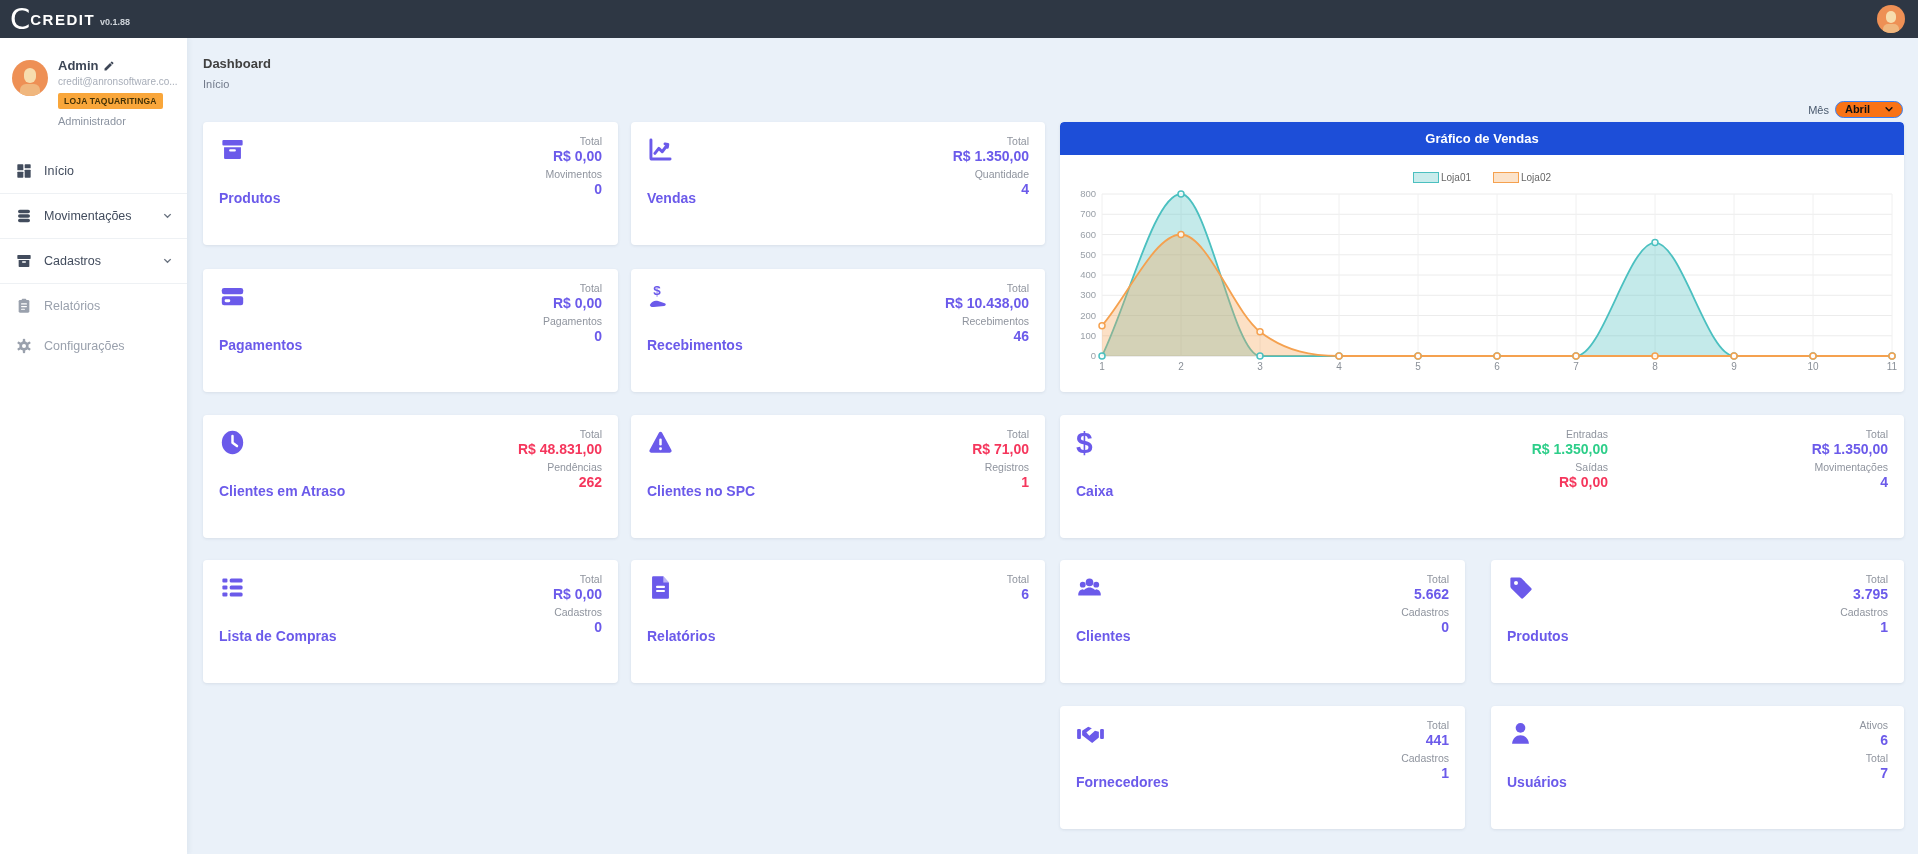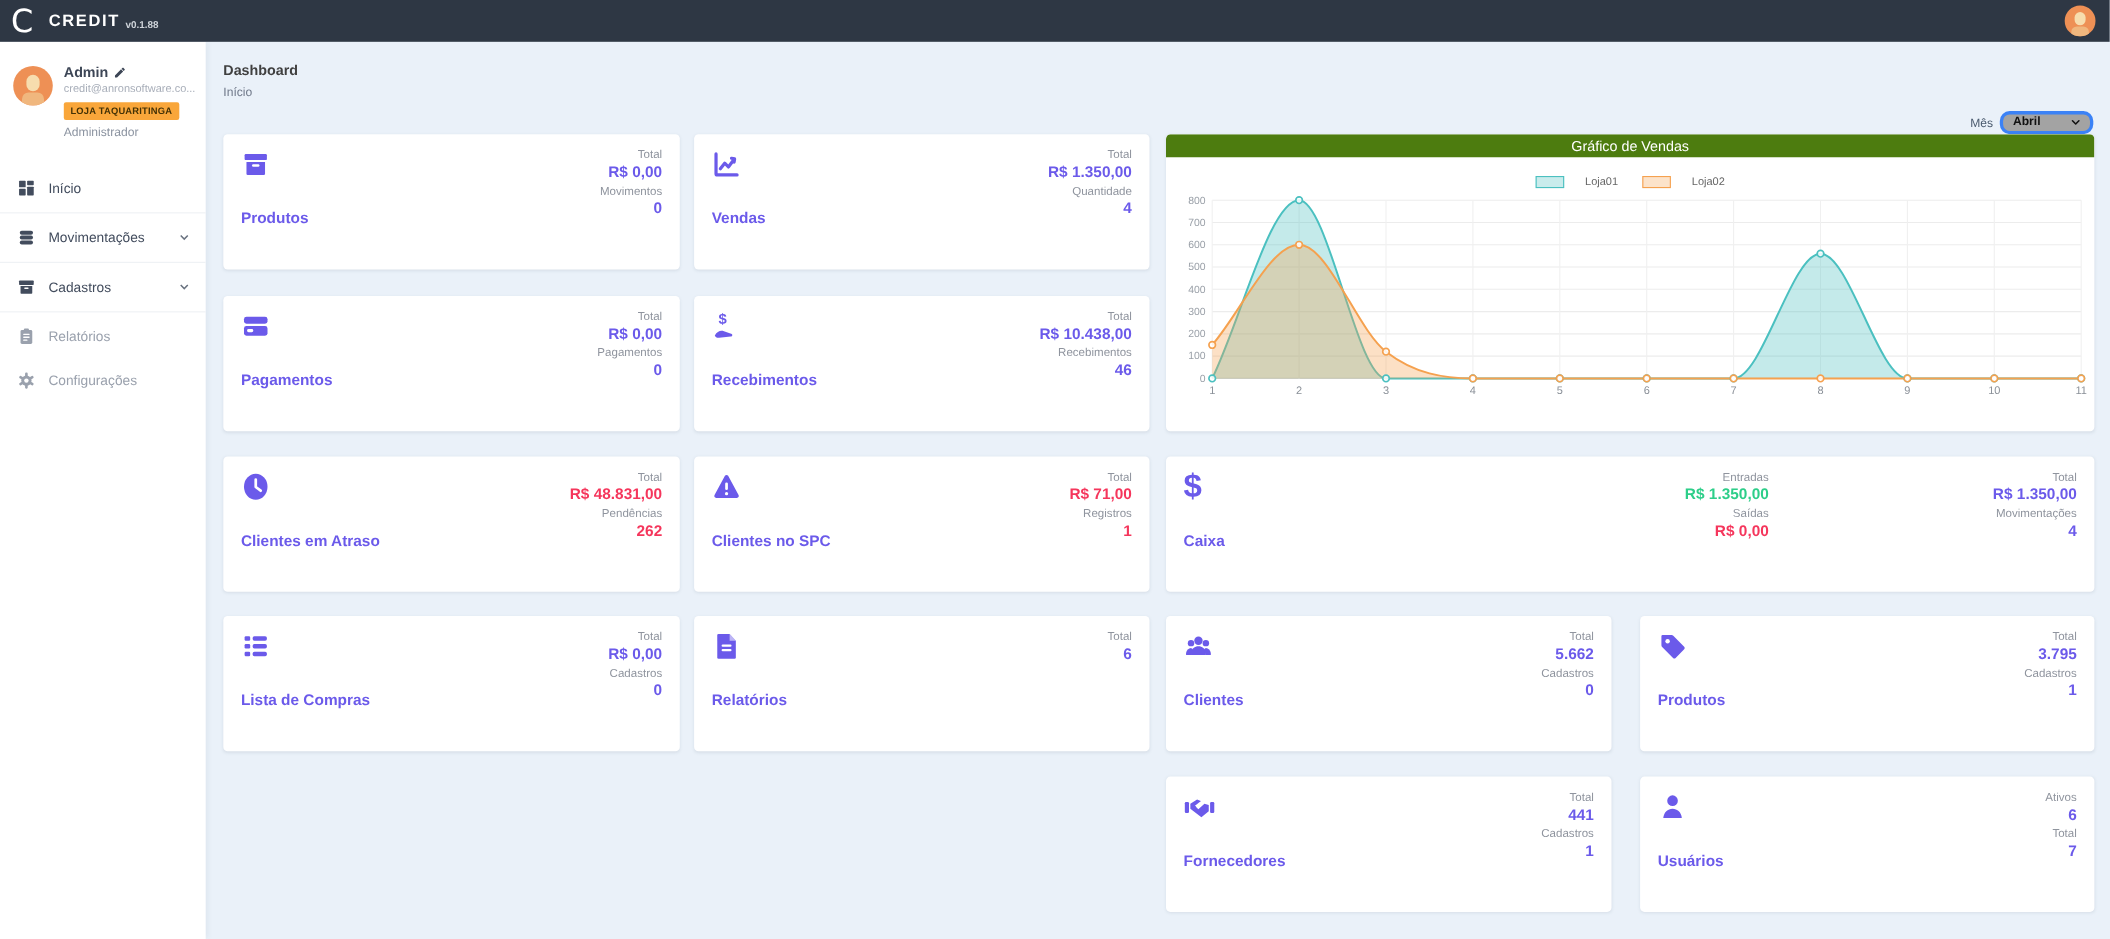--- a/index.html
+++ b/index.html
@@ -6,21 +6,21 @@
     --purple:#6b5aea; --red:#f5365c; --green:#2dce89;
     --dark:#2e3744; --muted:#8f96a1; --sidebar-dark:#42506a;
   }
   *{margin:0;padding:0;box-sizing:border-box;}
   html,body{width:1918px;height:854px;overflow:hidden;}
   body{font-family:"Liberation Sans",sans-serif;background:#eaf1f9;position:relative;}
 
   
   .topbar{position:absolute;left:0;top:0;width:1918px;height:38px;background:#2e3744;display:flex;align-items:center;z-index:30;}
   .logo-c{color:#fff;font-size:29px;font-weight:400;margin-left:10px;font-family:"DejaVu Sans",sans-serif;line-height:1;}
-  .brand{color:#fff;font-size:15px;font-weight:700;letter-spacing:1.5px;margin-left:14px;}
+  .brand{color:#fff;font-size:15px;font-weight:700;letter-spacing:1.5px;}
   .version{color:#cfd4da;font-size:9px;font-weight:700;margin-left:5px;margin-top:6px;}
   .topbar-avatar{position:absolute;right:13px;top:5px;width:28px;height:28px;border-radius:50%;background:#ee9055;overflow:hidden;cursor:pointer;}
   .topbar-avatar .head{position:absolute;left:9px;top:6px;width:10px;height:12px;border-radius:5px;background:#f7ddae;}
   .topbar-avatar .body{position:absolute;left:6px;top:19px;width:16px;height:10px;border-radius:5px 5px 0 0;background:#f0b77e;}
 
   
   .sidebar{position:absolute;left:0;top:38px;width:187px;height:816px;background:#fff;box-shadow:2px 0 5px rgba(40,60,90,.06);z-index:20;}
   .profile{padding:20px 14px 10px 14px;position:relative;}
   .profile-avatar{position:absolute;left:12px;top:22px;width:36px;height:36px;border-radius:50%;background:#ee9055;overflow:hidden;}
   .profile-avatar .head{position:absolute;left:12px;top:8px;width:12px;height:15px;border-radius:6px;background:#f7ddae;}
@@ -36,21 +36,21 @@
   .menu-item svg{flex:0 0 auto;}
   .menu-item .chev{position:absolute;right:14px;top:14px;}
   .menu-divider{height:1px;background:#eef1f4;margin:2px 0;}
 
   
   .main-header{position:absolute;left:203px;top:56px;}
   .main-title{font-size:13px;font-weight:700;color:#404040;}
   .main-sub{font-size:11px;color:#70798a;margin-top:7px;}
   .month-filter{position:absolute;right:15px;top:101px;display:flex;align-items:center;gap:6px;}
   .month-label{font-size:11px;color:#4a5a6e;}
-  .month-select{display:flex;align-items:center;gap:27px;border:3px solid #3b82f6;background:#a3a3a3;border-radius:9px;padding:1px 8px 2px 9px;font-size:11px;font-weight:700;color:#111;cursor:pointer;min-width:62px;}
+  .month-select{display:flex;align-items:center;gap:14px;border:1px solid #3b82f6;background:#f97316;border-radius:9px;padding:1px 8px 2px 9px;font-size:11px;font-weight:700;color:#111;cursor:pointer;min-width:62px;}
 
   .content{position:absolute;left:203px;top:122px;width:1701px;height:732px;}
   .card{position:absolute;background:#fff;border-radius:4px;box-shadow:0 1px 3px rgba(50,65,90,.10);height:123px;}
   .card .icon{position:absolute;left:16px;top:14px;color:var(--purple);}
   .card-title{position:absolute;left:16px;top:68px;font-size:14px;font-weight:700;color:var(--purple);cursor:pointer;}
   .card-stats{position:absolute;top:11px;right:16px;text-align:right;}
   .stat-label{display:block;font-size:10.5px;color:#8f949e;margin-top:2px;}
   .stat-value{display:block;font-size:14px;font-weight:700;color:var(--purple);line-height:1.35;}
   .stat-value.red{color:var(--red);}
   .stat-value.green{color:var(--green);}
@@ -61,23 +61,23 @@
   .pos-r2c1{left:0;top:147px;width:415px;}  .pos-r2c2{left:428px;top:147px;width:414px;}
   .pos-r3c1{left:0;top:293px;width:415px;}  .pos-r3c2{left:428px;top:293px;width:414px;}
   .pos-r4c1{left:0;top:438px;width:415px;}  .pos-r4c2{left:428px;top:438px;width:414px;}
   .pos-chart{left:857px;top:0;width:844px;height:270px;}
   .pos-caixa{left:857px;top:293px;width:844px;}
   .pos-r4c3{left:857px;top:438px;width:405px;} .pos-r4c4{left:1288px;top:438px;width:413px;}
   .pos-r5c3{left:857px;top:584px;width:405px;} .pos-r5c4{left:1288px;top:584px;width:413px;}
 
   
   .chart-card{overflow:hidden;}
-  .chart-header{height:21px;background:#4d7c0f;color:#fff;font-size:13px;font-weight:400;display:flex;align-items:center;justify-content:center;border-radius:4px 4px 0 0;}
+  .chart-header{height:33px;background:#1d4ed8;color:#fff;font-size:13px;font-weight:700;display:flex;align-items:center;justify-content:center;border-radius:4px 4px 0 0;}
   .chart-legend{display:flex;justify-content:center;gap:22px;margin-top:15px;height:14px;align-items:center;}
-  .legend-item{display:flex;align-items:center;gap:19px;font-size:10px;color:#666;cursor:pointer;}
+  .legend-item{display:flex;align-items:center;gap:2px;font-size:10px;color:#666;cursor:pointer;}
   .legend-box{width:26px;height:11px;border:1.5px solid;}
   .dollar-glyph{font-size:30px;font-weight:700;line-height:.9;}
 </style>
 </head>
 <body>
 
 <div class="topbar">
   <span class="logo-c">C</span>
   <span class="brand">CREDIT</span>
   <span class="version">v0.1.88</span>

